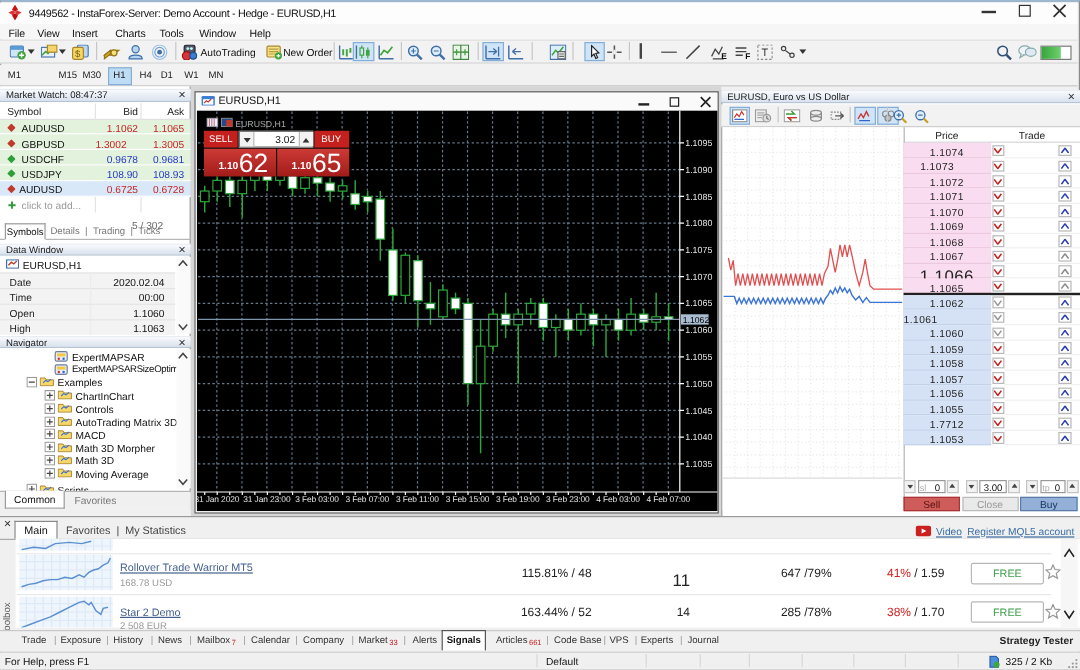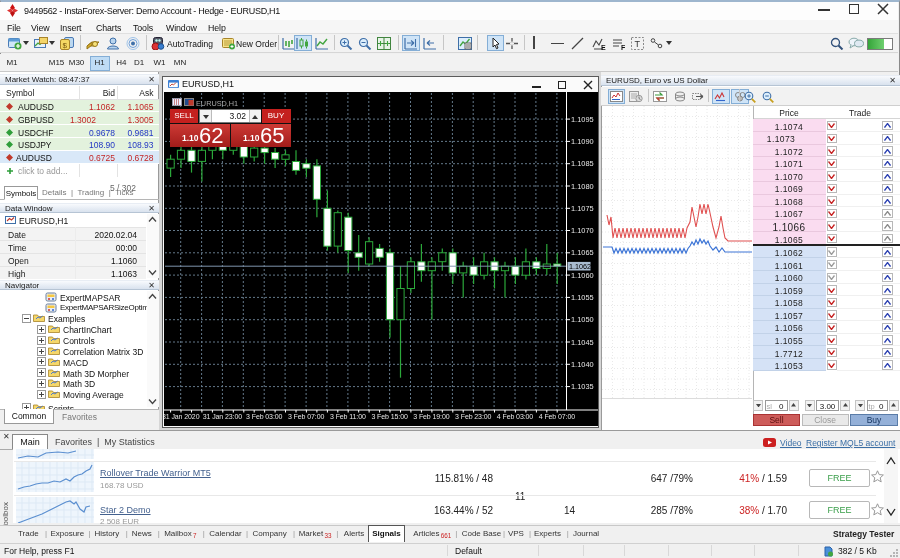--- a/index.html
+++ b/index.html
@@ -211,21 +211,21 @@
     <path d="M3.5 0 L7 3.5 L3.5 7 L0 3.5 Z" fill="#c0392b"></path>
   </svg>
 <div class="a" style="left:18px;top:101.7px;font-size:8.5px;color:#111">AUDUSD</div>
 <div class="a" style="left:70px;top:101.7px;width:45px;text-align:right;font-size:8.5px;color:#c32626">1.1062</div>
 <div class="a" style="left:110px;top:101.7px;width:43.5px;text-align:right;font-size:8.5px;color:#c32626">1.1065</div>
 <div class="a" style="left:0;top:112.4px;width:159px;height:12.9px;background:#e3f2dd;border-bottom:1px solid #fff"></div>
 <svg class="a" style="left:6px;top:115.6px" width="7" height="7">
     <path d="M3.5 0 L7 3.5 L3.5 7 L0 3.5 Z" fill="#c0392b"></path>
   </svg>
 <div class="a" style="left:18px;top:114.6px;font-size:8.5px;color:#111">GBPUSD</div>
-<div class="a" style="left:70px;top:114.6px;width:45px;text-align:left;font-size:8.5px;color:#c32626">1.3002</div>
+<div class="a" style="left:70px;top:114.6px;width:45px;text-align:center;font-size:8.5px;color:#c32626">1.3002</div>
 <div class="a" style="left:110px;top:114.6px;width:43.5px;text-align:right;font-size:8.5px;color:#c32626">1.3005</div>
 <div class="a" style="left:0;top:125.3px;width:159px;height:12.9px;background:#e3f2dd;border-bottom:1px solid #fff"></div>
 <svg class="a" style="left:6px;top:128.5px" width="7" height="7">
     <path d="M3.5 0 L7 3.5 L3.5 7 L0 3.5 Z" fill="#2e9e3a"></path>
   </svg>
 <div class="a" style="left:18px;top:127.5px;font-size:8.5px;color:#111">USDCHF</div>
 <div class="a" style="left:70px;top:127.5px;width:45px;text-align:right;font-size:8.5px;color:#2337c4">0.9678</div>
 <div class="a" style="left:110px;top:127.5px;width:43.5px;text-align:right;font-size:8.5px;color:#2337c4">0.9681</div>
 <div class="a" style="left:0;top:138.2px;width:159px;height:12.9px;background:#e3f2dd;border-bottom:1px solid #fff"></div>
 <svg class="a" style="left:6px;top:141.4px" width="7" height="7">
@@ -322,21 +322,21 @@
   </svg>
 <div class="a" style="left:63px;top:336.2px;font-size:8.5px;color:#111">Controls</div>
 <svg class="a" style="left:36.5px;top:346.5px" width="9" height="9">
     <rect x="0.5" y="0.5" width="8" height="8" fill="#fff" stroke="#999"></rect>
     <path d="M2 4.5 h5 M4.5 2 v5" stroke="#444"></path>
   </svg>
 <svg class="a" style="left:48px;top:346.0px" width="12" height="9">
     <path d="M0.5 2 h4 l1 1.5 h6 v5 h-11 z" fill="#f5d76a" stroke="#a8842a" stroke-width="0.8"></path>
     <path d="M3 6 l2-2 2 1 2.5-2" stroke="#3a6fd8" stroke-width="0.9" fill="none"></path>
   </svg>
-<div class="a" style="left:63px;top:347.0px;font-size:8.5px;color:#111">Correlation Matrix 3D</div>
+<div class="a" style="left:63px;top:347.0px;font-size:8.5px;color:#111">AutoTrading Matrix 3D</div>
 <svg class="a" style="left:36.5px;top:357.29999999999995px" width="9" height="9">
     <rect x="0.5" y="0.5" width="8" height="8" fill="#fff" stroke="#999"></rect>
     <path d="M2 4.5 h5 M4.5 2 v5" stroke="#444"></path>
   </svg>
 <svg class="a" style="left:48px;top:356.79999999999995px" width="12" height="9">
     <path d="M0.5 2 h4 l1 1.5 h6 v5 h-11 z" fill="#f5d76a" stroke="#a8842a" stroke-width="0.8"></path>
     <path d="M3 6 l2-2 2 1 2.5-2" stroke="#3a6fd8" stroke-width="0.9" fill="none"></path>
   </svg>
 <div class="a" style="left:63px;top:357.8px;font-size:8.5px;color:#111">MACD</div>
 <svg class="a" style="left:36.5px;top:368.09999999999997px" width="9" height="9">
@@ -804,21 +804,21 @@
 <div class="a" style="left:826.5px;top:208.8px;width:10.5px;height:9.5px;background:#fff;border:1px solid #b8b8b8"></div>
 <svg class="a" style="left:828.2px;top:211.25px" width="7" height="5">
     <path d="M0.5 0.5 L3.5 4.5 L6.5 0.5" stroke="#c62020" stroke-width="1.3" fill="none"></path>
   </svg>
 <div class="a" style="left:837px;top:207.2px;width:63px;height:12.6px;border-bottom:1px solid #f0f0f0"></div>
 <div class="a" style="left:882px;top:208.8px;width:10.5px;height:9.5px;background:#fff;border:1px solid #b8b8b8"></div>
 <svg class="a" style="left:883.7px;top:211.25px" width="7" height="5">
     <path d="M0.5 4.5 L3.5 0.5 L6.5 4.5" stroke="#8a8a8a" stroke-width="1.3" fill="none"></path>
   </svg>
 <div class="a" style="left:753px;top:219.8px;width:72.5px;height:12.6px;background:#fadcf0;border-bottom:1px solid #eac8de"></div>
-<div class="a" style="left:753px;top:222.0px;width:72px;text-align:center;font-size:10px;color:#222;letter-spacing:0.4px">1.1066</div>
+<div class="a" style="left:753px;top:222.0px;width:72px;text-align:center;font-size:14px;color:#222;letter-spacing:0.4px">1.1066</div>
 <div class="a" style="left:826.5px;top:221.3px;width:10.5px;height:9.5px;background:#fff;border:1px solid #b8b8b8"></div>
 <svg class="a" style="left:828.2px;top:223.8px" width="7" height="5">
     <path d="M0.5 0.5 L3.5 4.5 L6.5 0.5" stroke="#c62020" stroke-width="1.3" fill="none"></path>
   </svg>
 <div class="a" style="left:837px;top:219.8px;width:63px;height:12.6px;border-bottom:1px solid #f0f0f0"></div>
 <div class="a" style="left:882px;top:221.3px;width:10.5px;height:9.5px;background:#fff;border:1px solid #b8b8b8"></div>
 <svg class="a" style="left:883.7px;top:223.8px" width="7" height="5">
     <path d="M0.5 4.5 L3.5 0.5 L6.5 4.5" stroke="#8a8a8a" stroke-width="1.3" fill="none"></path>
   </svg>
 <div class="a" style="left:753px;top:232.4px;width:72.5px;height:12.6px;background:#fadcf0;border-bottom:1px solid #eac8de"></div>
@@ -838,21 +838,21 @@
 <div class="a" style="left:826.5px;top:247.4px;width:10.5px;height:9.5px;background:#fff;border:1px solid #b8b8b8"></div>
 <svg class="a" style="left:828.2px;top:249.9px" width="7" height="5">
     <path d="M0.5 0.5 L3.5 4.5 L6.5 0.5" stroke="#9a9a9a" stroke-width="1.3" fill="none"></path>
   </svg>
 <div class="a" style="left:837px;top:245.9px;width:63px;height:12.6px;border-bottom:1px solid #f0f0f0"></div>
 <div class="a" style="left:882px;top:247.4px;width:10.5px;height:9.5px;background:#fff;border:1px solid #b8b8b8"></div>
 <svg class="a" style="left:883.7px;top:249.9px" width="7" height="5">
     <path d="M0.5 4.5 L3.5 0.5 L6.5 4.5" stroke="#2a3fb0" stroke-width="1.3" fill="none"></path>
   </svg>
 <div class="a" style="left:753px;top:258.4px;width:72.5px;height:12.6px;background:#d5e2f6;border-bottom:1px solid #c2d2e8"></div>
-<div class="a" style="left:753px;top:260.6px;width:72px;text-align:center;font-size:8.5px;color:#222;letter-spacing:0.4px">1.1061</div>
+<div class="a" style="left:753px;top:260.6px;width:72px;text-align:left;font-size:8.5px;color:#222;letter-spacing:0.4px">1.1061</div>
 <div class="a" style="left:826.5px;top:259.9px;width:10.5px;height:9.5px;background:#fff;border:1px solid #b8b8b8"></div>
 <svg class="a" style="left:828.2px;top:262.45px" width="7" height="5">
     <path d="M0.5 0.5 L3.5 4.5 L6.5 0.5" stroke="#9a9a9a" stroke-width="1.3" fill="none"></path>
   </svg>
 <div class="a" style="left:837px;top:258.4px;width:63px;height:12.6px;border-bottom:1px solid #f0f0f0"></div>
 <div class="a" style="left:882px;top:259.9px;width:10.5px;height:9.5px;background:#fff;border:1px solid #b8b8b8"></div>
 <svg class="a" style="left:883.7px;top:262.45px" width="7" height="5">
     <path d="M0.5 4.5 L3.5 0.5 L6.5 4.5" stroke="#2a3fb0" stroke-width="1.3" fill="none"></path>
   </svg>
 <div class="a" style="left:753px;top:271.0px;width:72.5px;height:12.6px;background:#d5e2f6;border-bottom:1px solid #c2d2e8"></div>
@@ -1023,21 +1023,21 @@
     <line x1="76" y1="0" x2="76" y2="30" stroke="#dde9f5" stroke-width="1"></line>
     <line x1="0" y1="6" x2="78" y2="6" stroke="#dde9f5" stroke-width="1"></line>
     <line x1="0" y1="13" x2="78" y2="13" stroke="#dde9f5" stroke-width="1"></line>
     <line x1="0" y1="20" x2="78" y2="20" stroke="#dde9f5" stroke-width="1"></line>
     <line x1="0" y1="27" x2="78" y2="27" stroke="#dde9f5" stroke-width="1"></line>
     <polyline points="2,27 8,25 14,24 20,22 26,21 32,21 38,19 44,20 50,17 54,19 58,15 62,13 66,12 70,9 74,7 76,3" fill="none" stroke="#5b8fd0" stroke-width="1.2"></polyline>
   </svg>
 <div class="a" style="left:100px;top:468px;font-size:9px;color:#44618e;text-decoration:underline">Rollover Trade Warrior MT5</div>
 <div class="a" style="left:100px;top:480.5px;font-size:8px;color:#9a9a9a">168.78 USD</div>
 <div class="a" style="left:393px;top:472.5px;width:100px;text-align:right;font-size:10px;color:#222">115.81% / 48</div>
-<div class="a" style="left:515px;top:491px;width:60px;font-size:10px;color:#222">11</div>
+<div class="a" style="left:515px;top:475px;width:60px;text-align:right;font-size:14px;color:#222">11</div>
 <div class="a" style="left:613px;top:472.5px;width:80px;text-align:right;font-size:10px;color:#222">647 /79%</div>
 <div class="a" style="left:697px;top:472.5px;width:90px;text-align:right;font-size:10px;color:#222"><span style="color:#c22">41%</span> / 1.59</div>
 <div class="a" style="left:809px;top:468.5px;width:61px;height:18px;border:1px solid #b8b8b8;border-radius:2px;background:#fff;font-size:9px;color:#3a9e4a;text-align:center;line-height:17px">FREE</div>
 <svg class="a" style="left:871px;top:470px" width="13" height="13">
     <path d="M6.5 0.8 L8.2 4.6 L12.4 5 L9.2 7.8 L10.2 11.9 L6.5 9.7 L2.8 11.9 L3.8 7.8 L0.6 5 L4.8 4.6 Z" fill="none" stroke="#999" stroke-width="1"></path>
   </svg>
 <div class="a" style="left:14px;top:494.5px;width:862px;height:1px;background:#e8e8e8"></div>
 <svg style="position:absolute;left:16px;top:497px" width="78" height="26">
     <rect width="78" height="26" fill="#eef5fc"></rect>
     <line x1="6" y1="0" x2="6" y2="26" stroke="#dde9f5" stroke-width="1"></line>
@@ -1110,20 +1110,20 @@
 <div class="a" style="left:624px;top:545px;width:1px;height:11px;background:#d8d8d8"></div>
 <div class="a" style="left:668px;top:545px;width:1px;height:11px;background:#d8d8d8"></div>
 <div class="a" style="left:711px;top:545px;width:1px;height:11px;background:#d8d8d8"></div>
 <div class="a" style="left:754px;top:545px;width:1px;height:11px;background:#d8d8d8"></div>
 <div class="a" style="left:798px;top:545px;width:1px;height:11px;background:#d8d8d8"></div>
 <div class="a" style="left:455px;top:546px;font-size:8.5px;color:#111">Default</div>
 <svg class="a" style="left:823px;top:545.5px" width="11" height="11">
     <path d="M2 1 h5 l2 2 v7 h-7 z" fill="#4a90d9" stroke="#2a60a9"></path>
     <circle cx="7.5" cy="8" r="2.5" fill="#41a53f"></circle>
   </svg>
-<div class="a" style="left:838px;top:546px;font-size:8.5px;color:#111">382 / 5 Kb</div>
+<div class="a" style="left:838px;top:546px;font-size:8.5px;color:#111">325 / 2 Kb</div>
 <svg class="a" style="left:890px;top:548px" width="9" height="9">
     <circle cx="7" cy="2" r="0.9" fill="#999"></circle>
     <circle cx="7" cy="5" r="0.9" fill="#999"></circle>
     <circle cx="7" cy="8" r="0.9" fill="#999"></circle>
     <circle cx="4" cy="5" r="0.9" fill="#999"></circle>
     <circle cx="4" cy="8" r="0.9" fill="#999"></circle>
     <circle cx="1" cy="8" r="0.9" fill="#999"></circle>
   </svg>
 </body></html>

